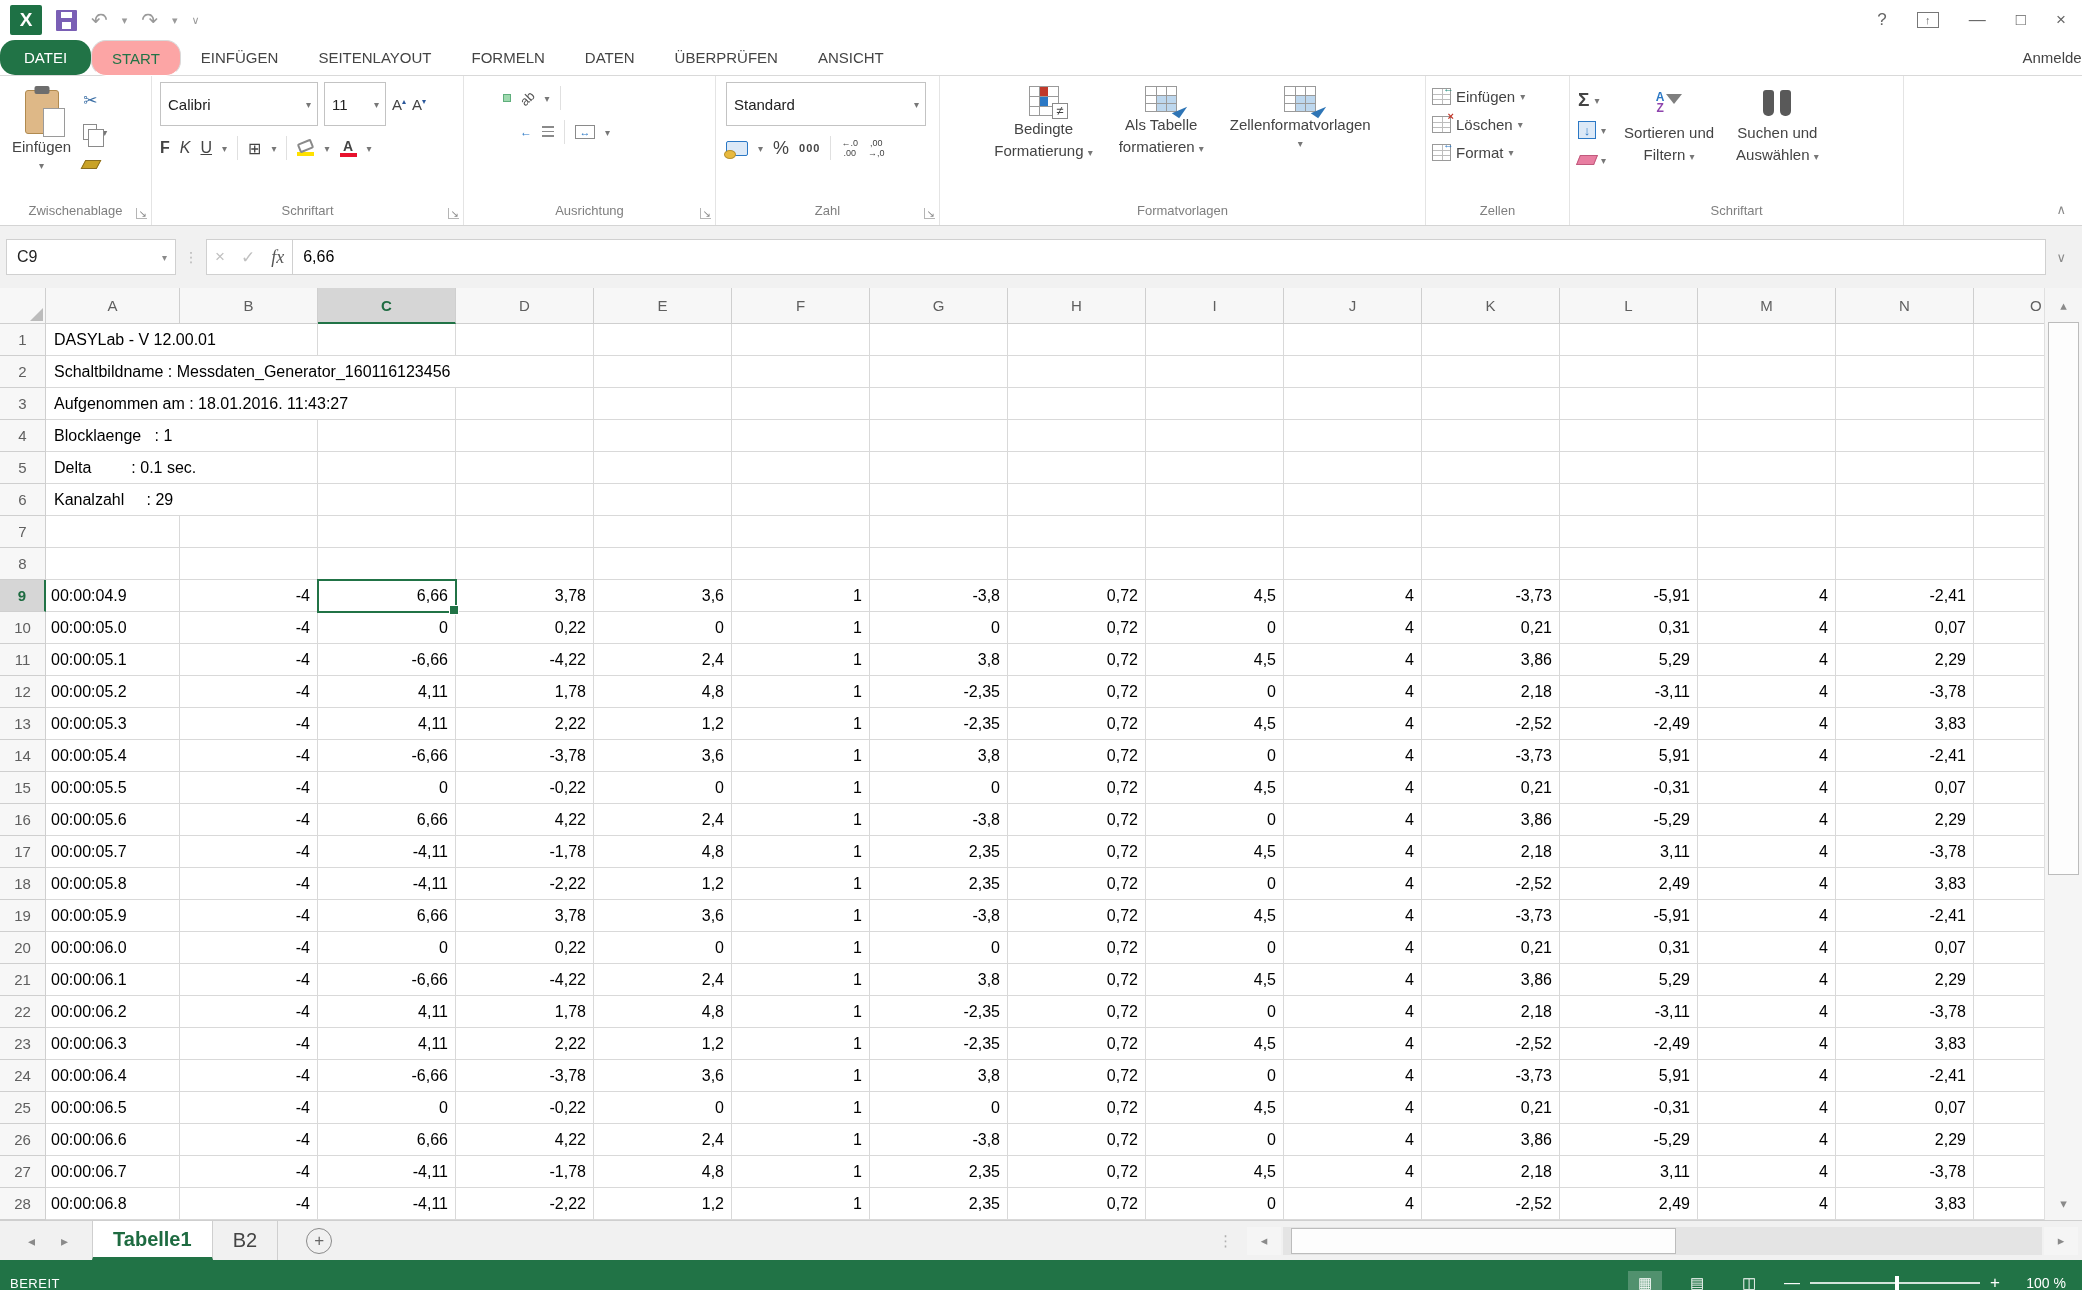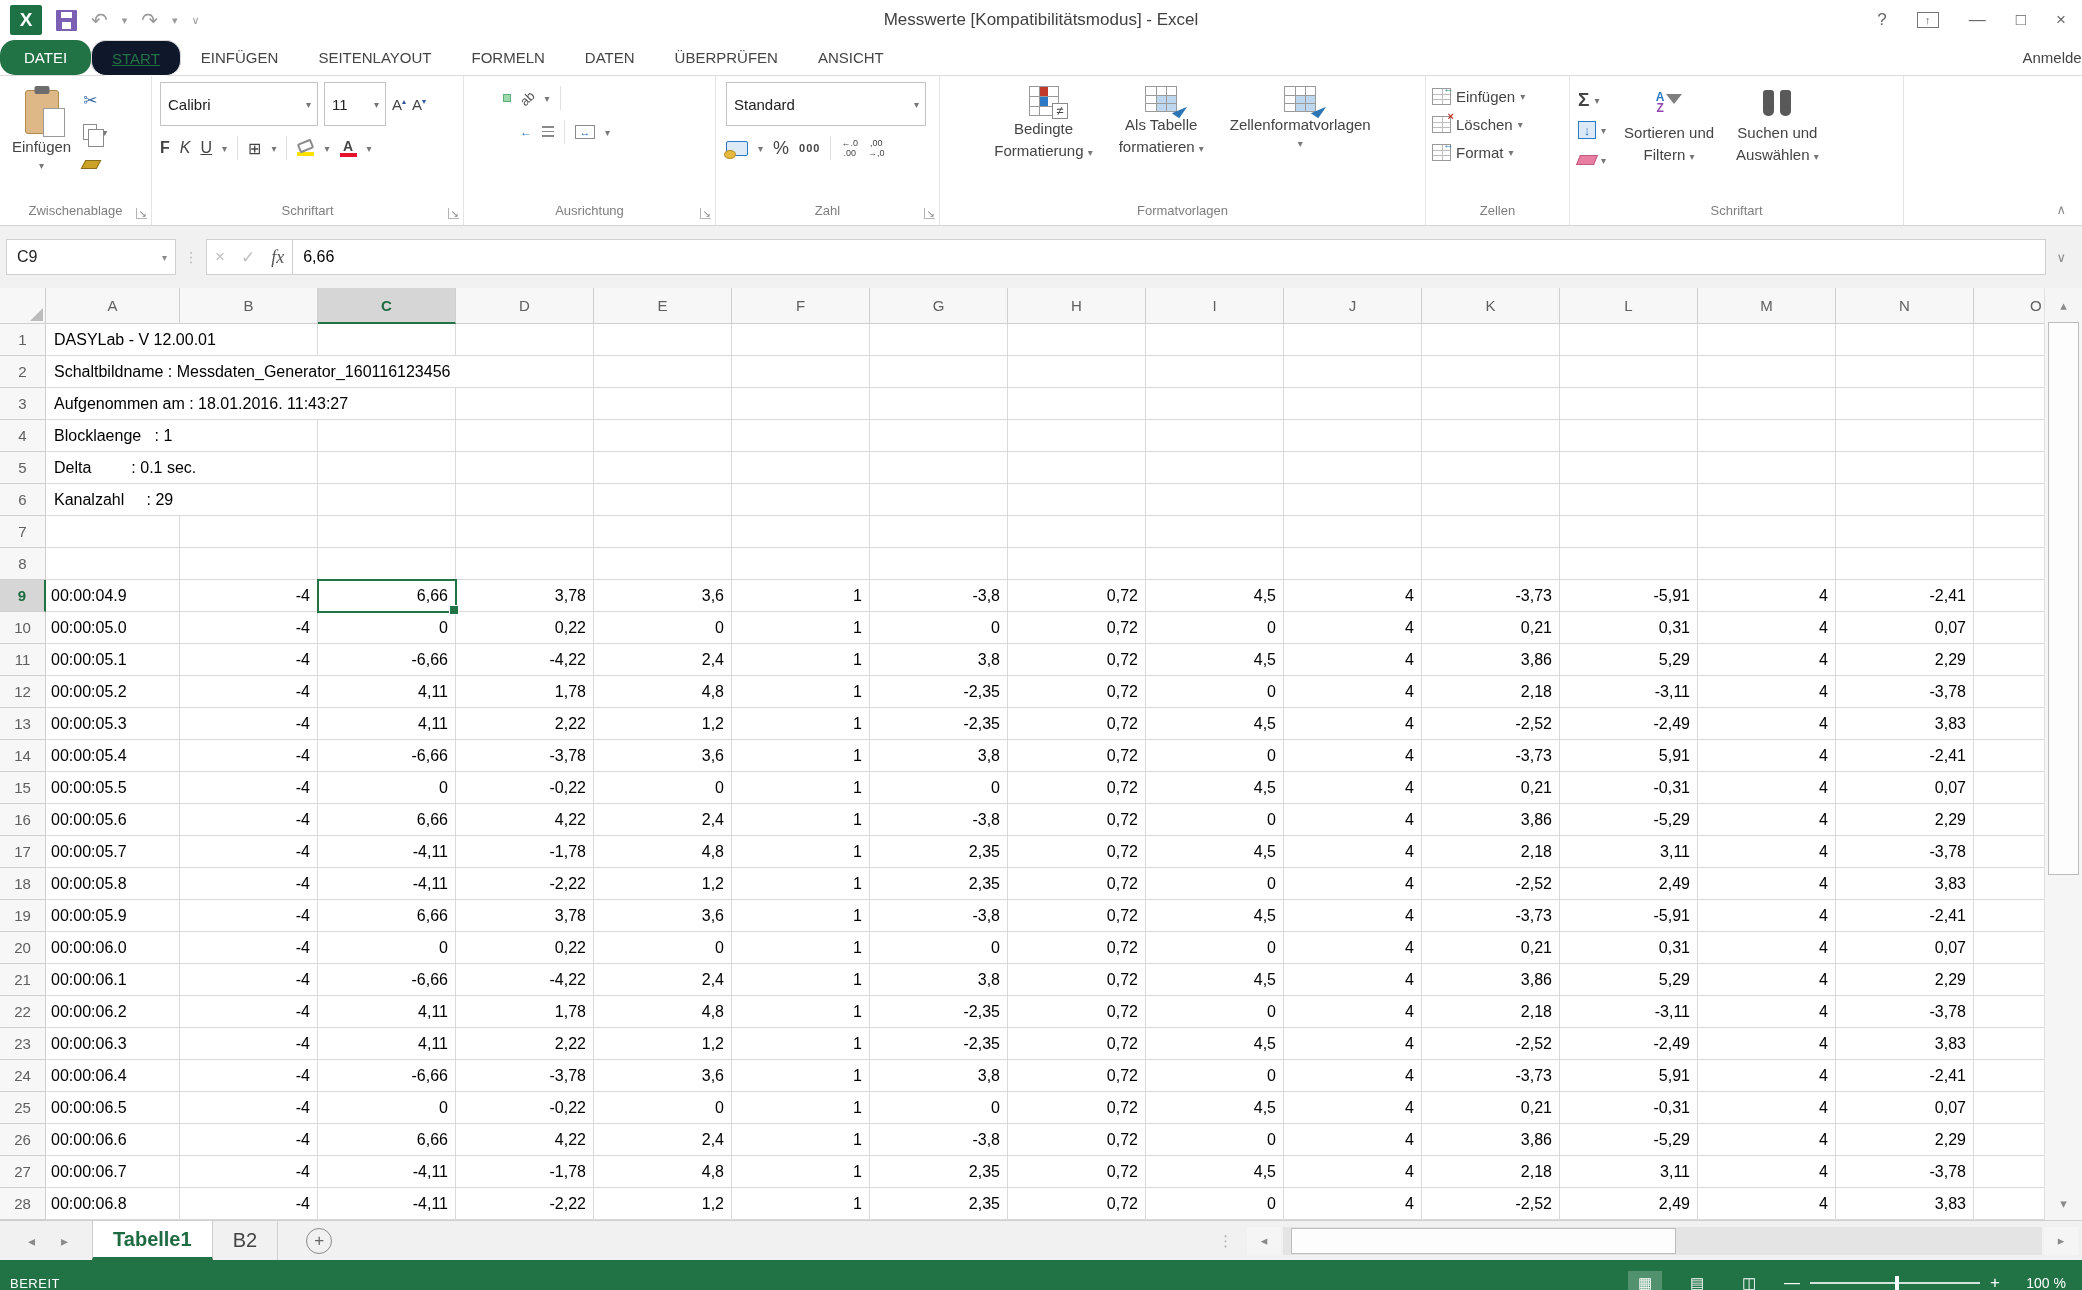--- a/index.html
+++ b/index.html
@@ -21,21 +21,21 @@
   .wincontrols { margin-left:auto; display:flex; align-items:center; gap:30px; padding-right:16px; position:relative; z-index:2; }
   .wc { color:#666; font-size:17px; }
   .rdo-box { border:1px solid #777; width:22px; height:16px; font-size:11px; display:flex;
     align-items:center; justify-content:center; color:#666; }
 
   
   .tabrow { height:36px; display:flex; align-items:stretch; border-bottom:1px solid #d9d9d9; position:relative; background:#fff; }
   .tabs { display:flex; }
   .rtab { padding:0 20px; display:flex; align-items:center; font-size:15px; color:#444; cursor:default;border-radius:15px; }
   .rtab.file { background:#217346; color:#fff; padding:0 24px; }
-  .rtab.active { color:#217346; background:#0f172a; border:1px solid #d9d9d9; border-bottom:1px solid #fff; margin-bottom:-1px;text-decoration:underline; }
+  .rtab.active { color:#217346; background:#fca5a5; border:1px solid #d9d9d9; border-bottom:1px solid #fff; margin-bottom:-1px; }
   .signin { margin-left:auto; display:flex; align-items:center; font-size:15px; color:#444; padding-right:0; margin-right:-8px; }
 
   
   .ribbon { height:150px; display:flex; background:#fff; border-bottom:1px solid #d4d4d4; position:relative; }
   .group { border-right:1px solid #e4e4e4; display:flex; flex-direction:column; padding:6px 4px 0 4px; position:relative; }
   .g-content { flex:1; display:flex; }
   .g-label { height:24px; text-align:center; font-size:13px; color:#7f7f7f; line-height:20px; position:relative; }
   .launcher { position:absolute; right:4px; bottom:6px; font-size:10px; color:#8a8a8a;
     border:1px solid #b5b5b5; border-top:none; border-right:none; width:11px; height:11px;
     display:flex; align-items:flex-end; justify-content:flex-end; line-height:8px; }
@@ -170,21 +170,20 @@
   .ztrack { width:170px; height:2px; background:rgba(255,255,255,.8); position:relative; }
   .zhandle { position:absolute; left:50%; top:-6px; width:4px; height:14px; background:#fff; }
   .zlabel { font-size:14px; min-width:48px; text-align:right; }
 </style>
 </head>
 <body>
 
 <div class="app">
 
   <div class="titlebar">
-    <div class="title-center">Messwerte  [Kompatibilitätsmodus] - Excel</div>
     <div class="qat">
       <span class="xl-logo">X</span>
       <span class="save-ic"></span>
       <span class="qbtn">↶</span>
       <span class="qsmall">▾</span>
       <span class="qbtn">↷</span>
       <span class="qsmall">▾</span>
       <span class="qsmall">∨</span>
     </div>
     <div class="wincontrols">

